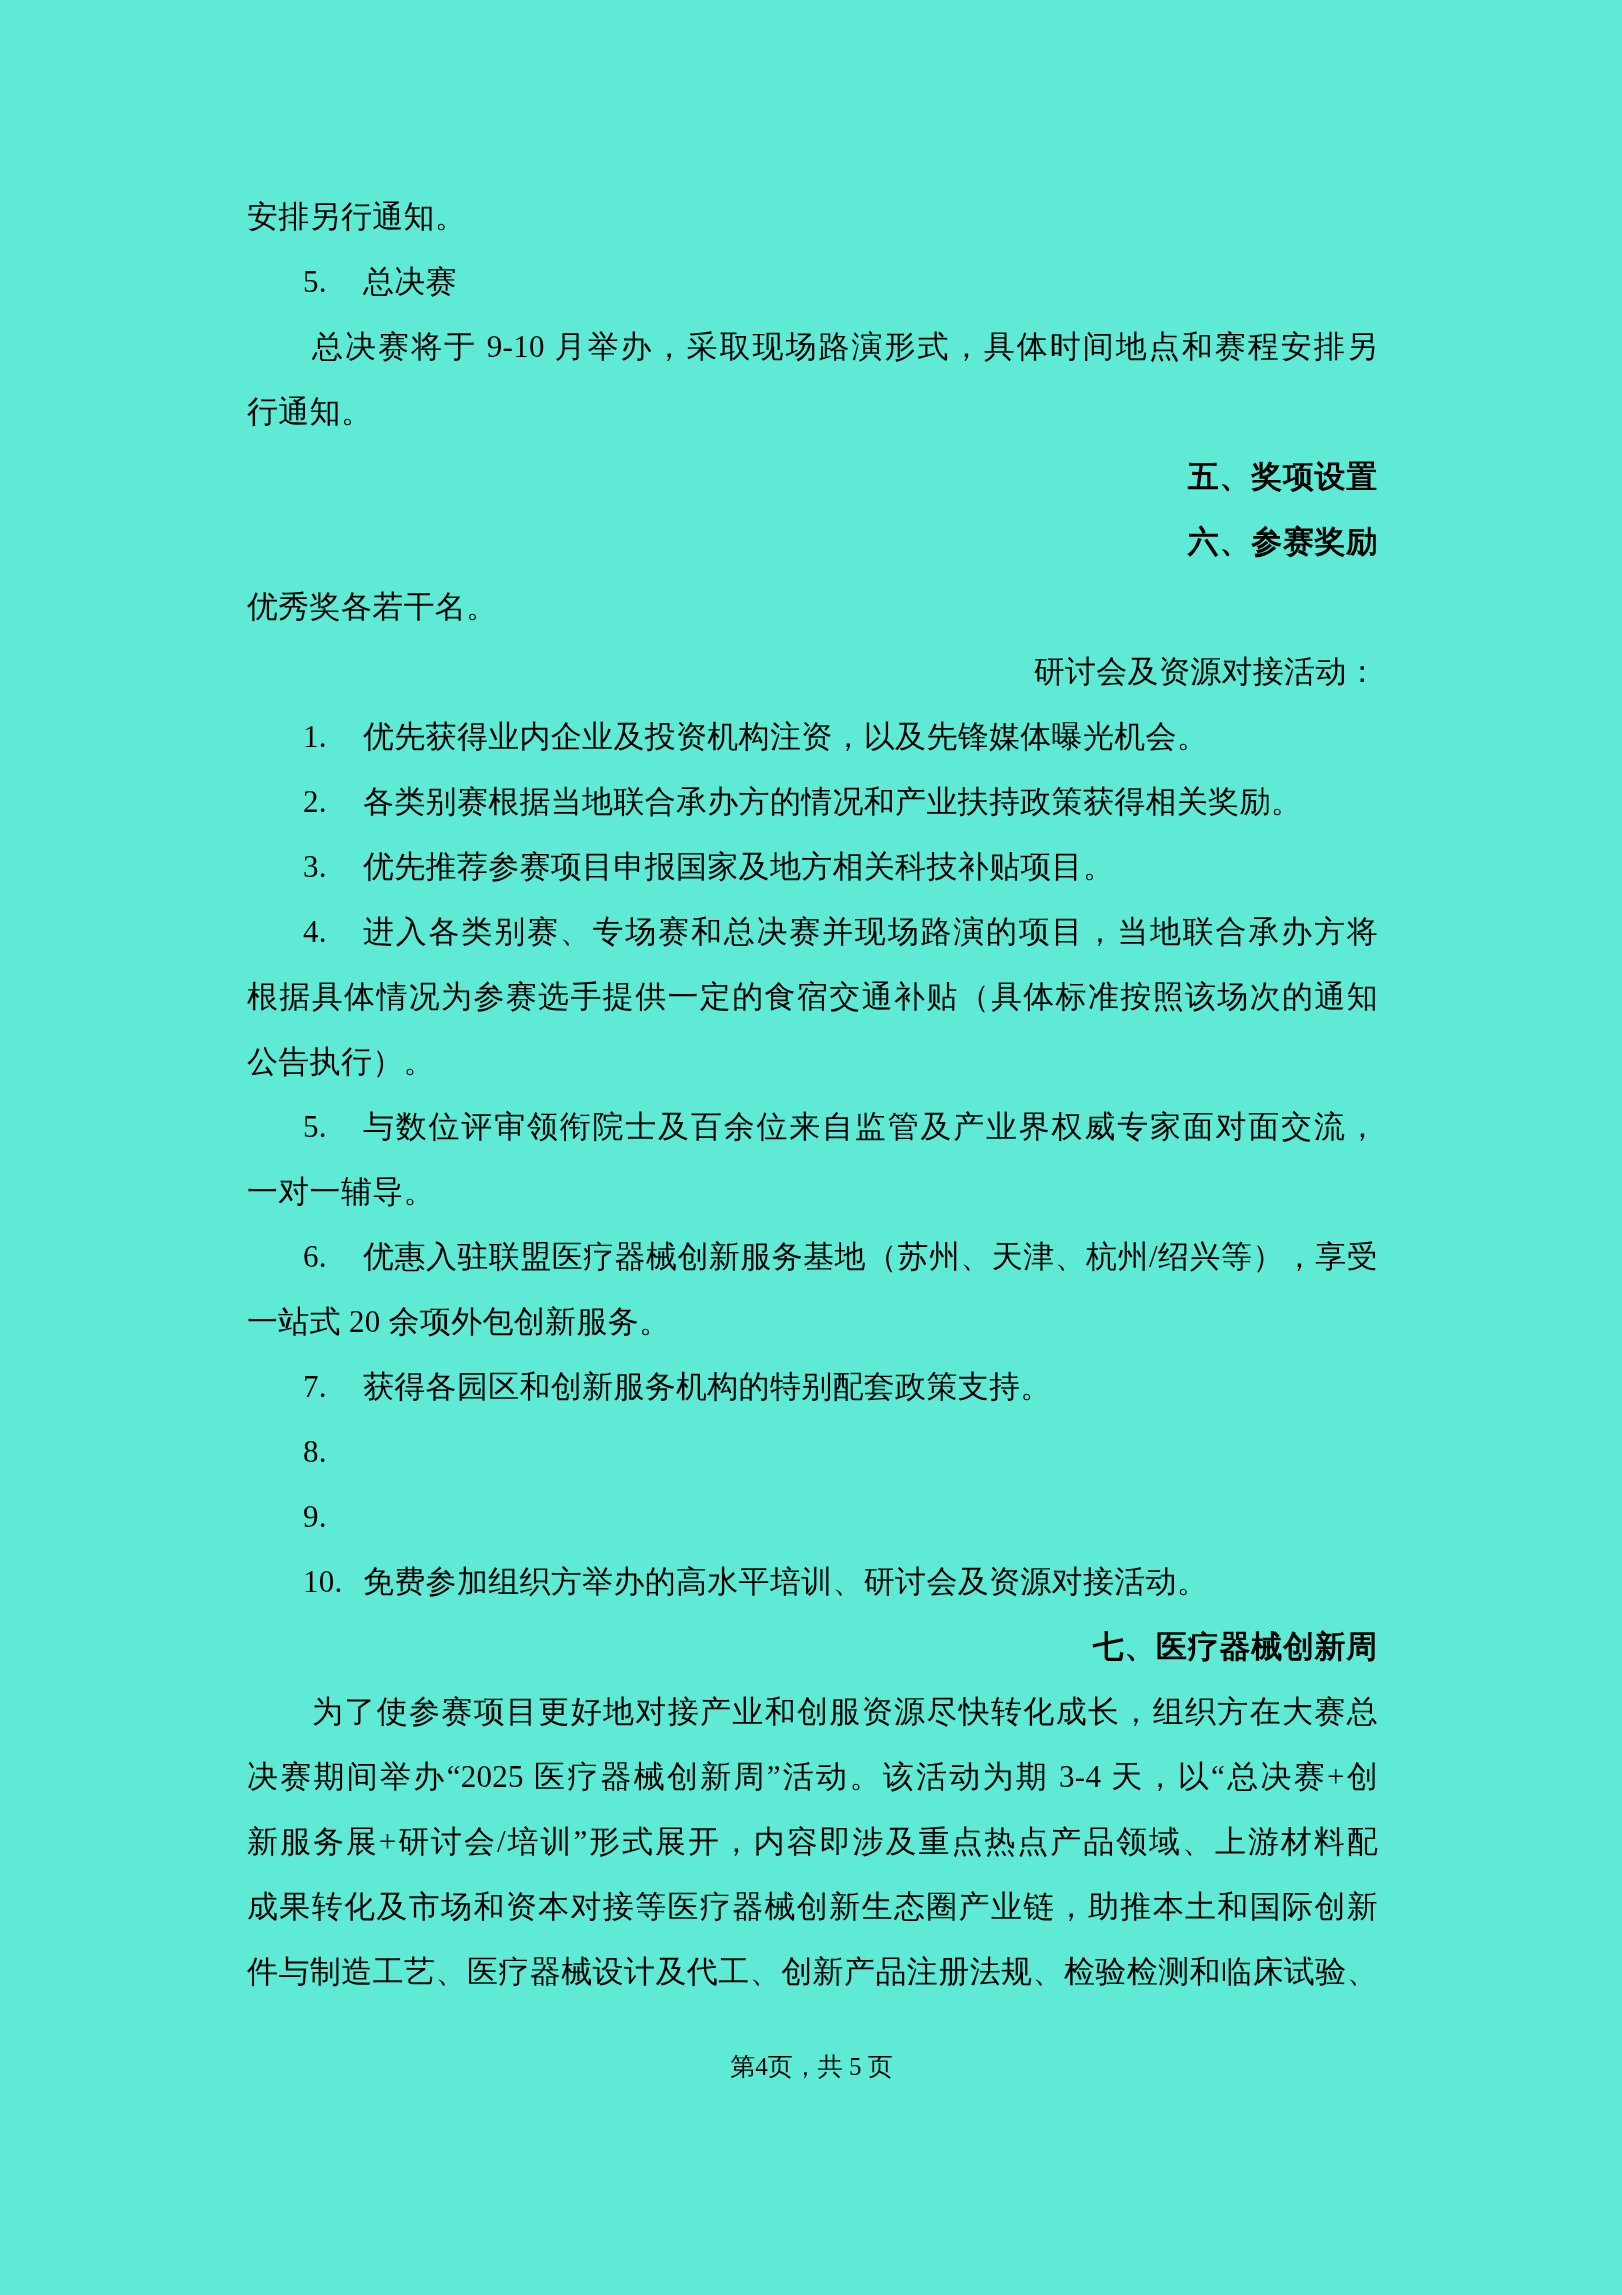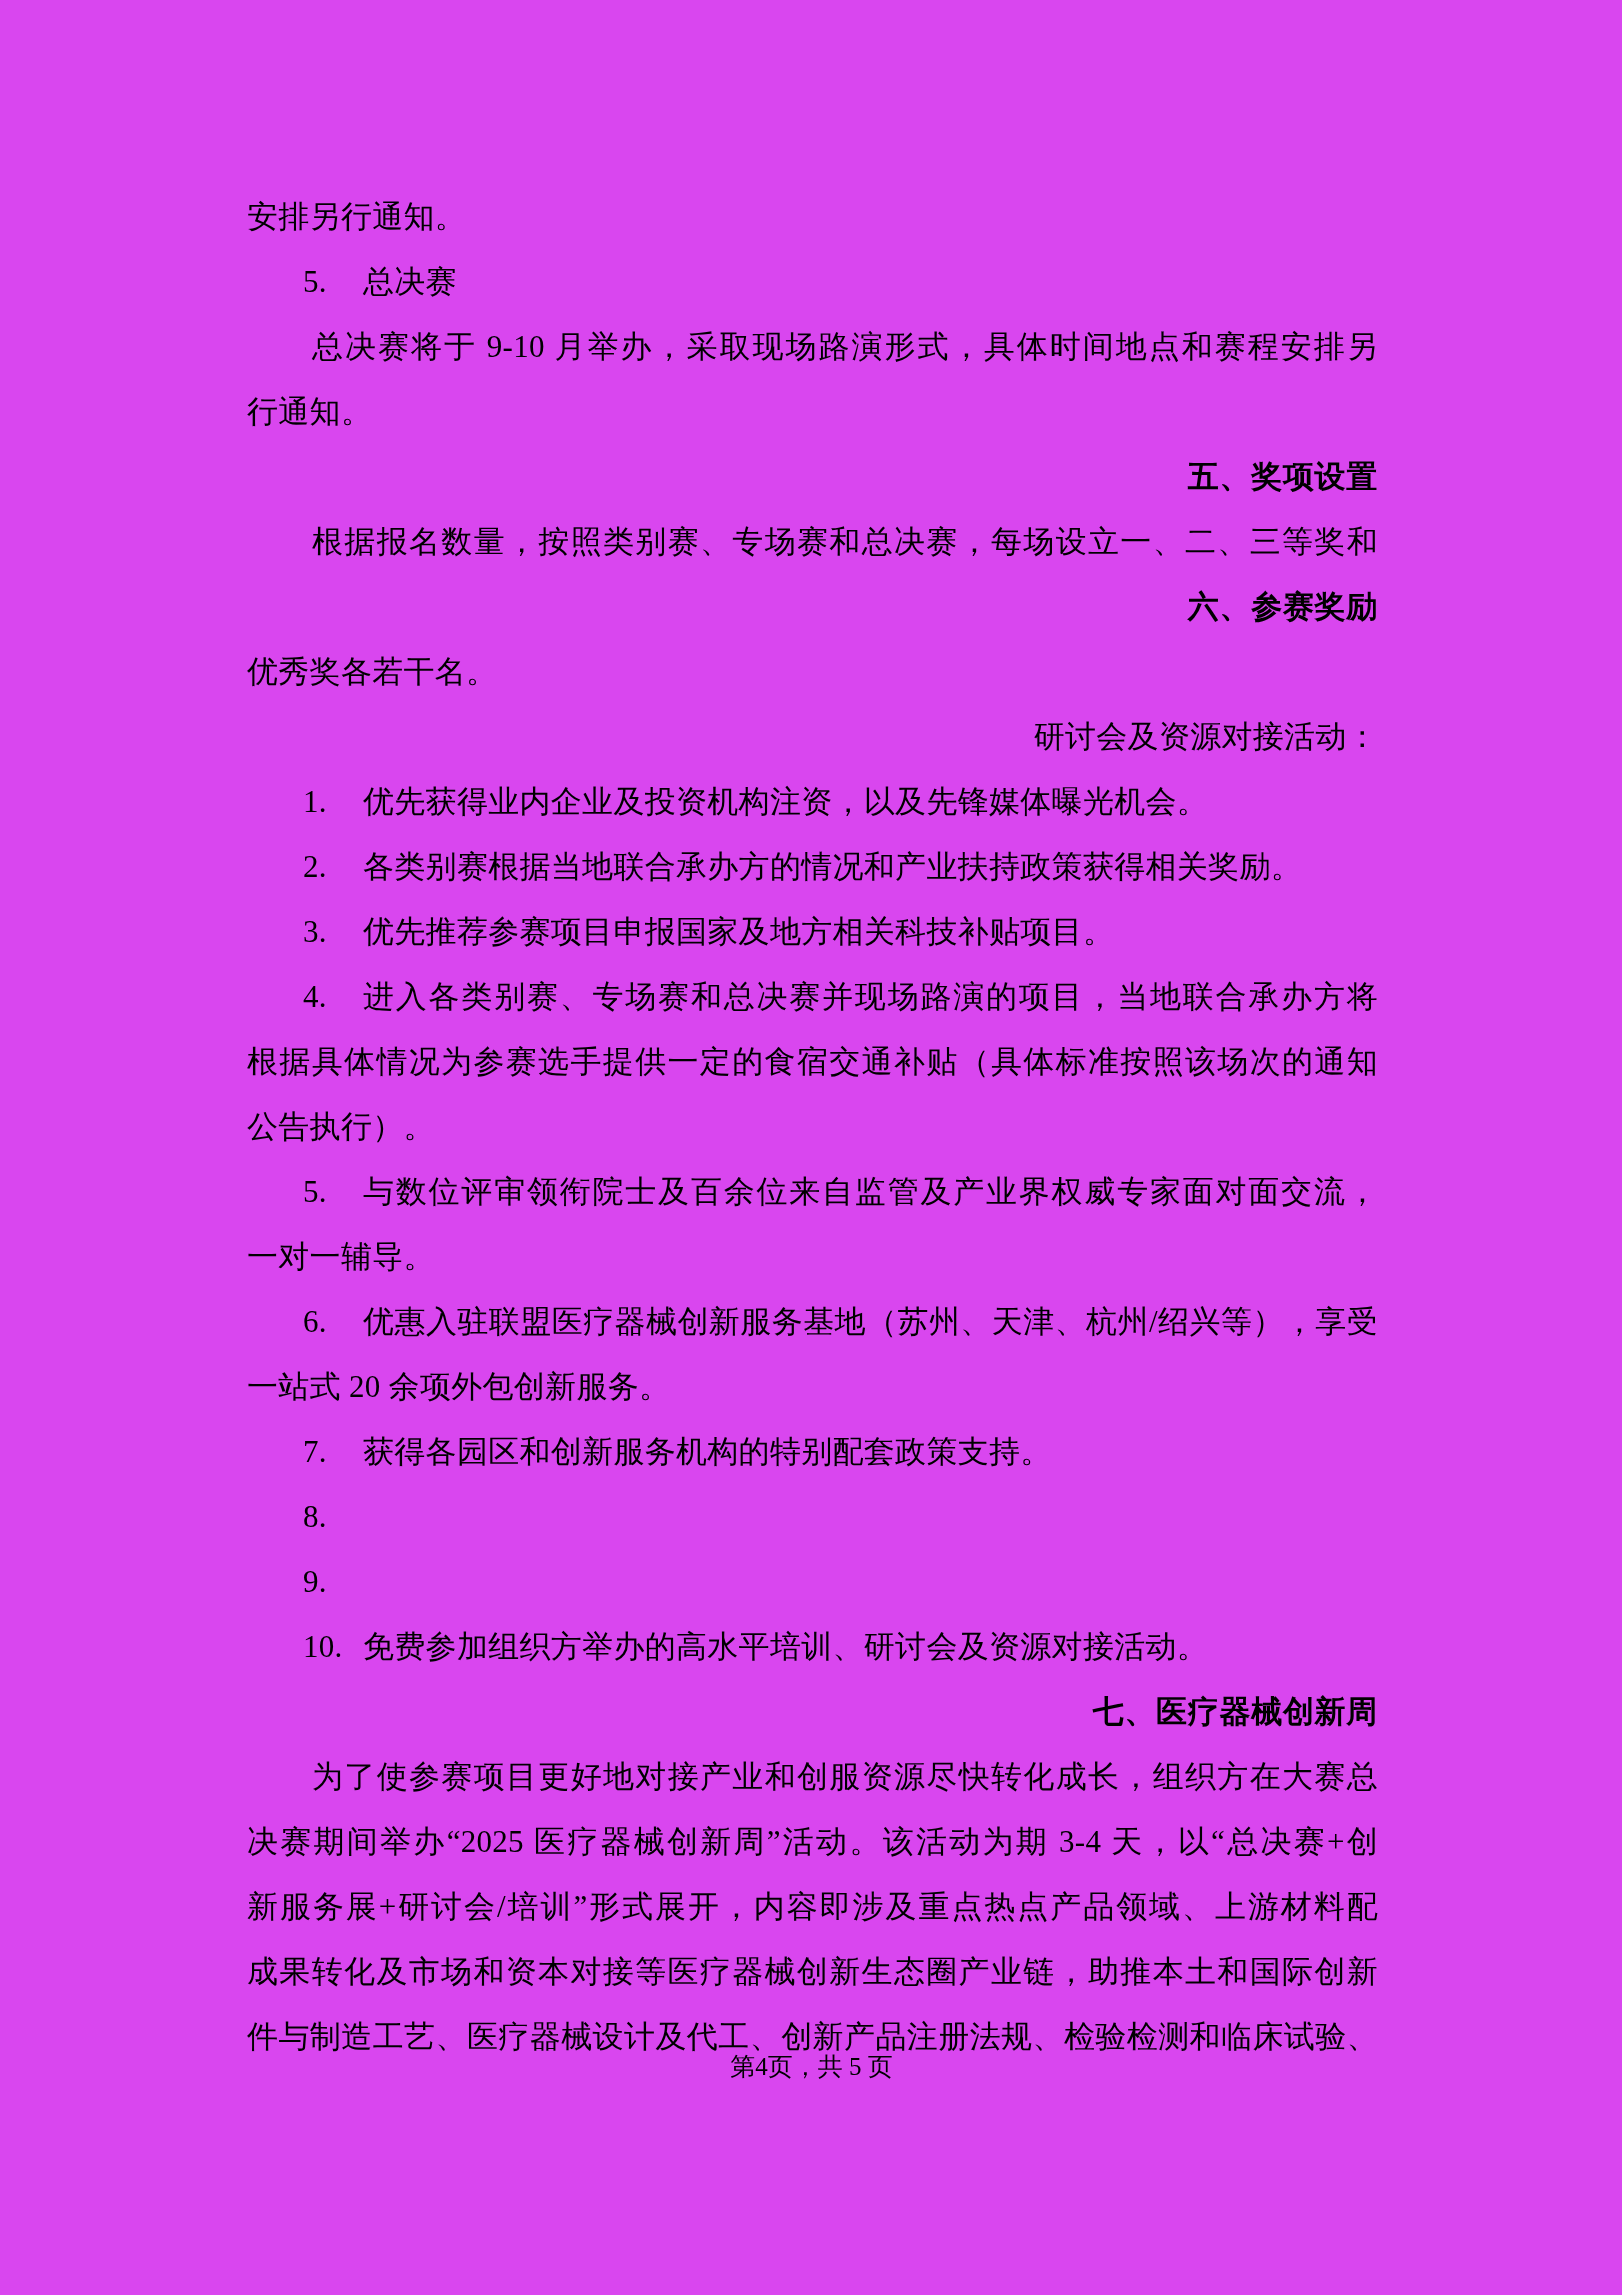--- a/index.html
+++ b/index.html
@@ -4,21 +4,21 @@
 <style>
   html, body {
     margin: 0;
     padding: 0;
     background: #ffffff;
   }
   .page {
     position: relative;
     width: 1623px;
     height: 2295px;
-    background: #d946ef;
+    background: #5eead4;
     overflow: hidden;
     font-family: "Liberation Serif", "DejaVu Serif", serif;
     color: #000000;
   }
   .content {
     position: absolute;
     left: 247px;
     top: 184px;
     width: 1131px;
   }
@@ -78,21 +78,20 @@
 <div class="page">
   <div class="content">
       <div class="line">安排另行通知。</div>
       <div class="line numbered">
         <span class="num">5.</span>
         <span class="txt">总决赛</span>
       </div>
       <div class="line justify indent">总决赛将于 9-10 月举办，采取现场路演形式，具体时间地点和赛程安排另</div>
       <div class="line">行通知。</div>
       <div class="line heading indent">五、奖项设置</div>
-      <div class="line justify indent">根据报名数量，按照类别赛、专场赛和总决赛，每场设立一、二、三等奖和</div>
       <div class="line heading indent">六、参赛奖励</div>
       <div class="line">优秀奖各若干名。</div>
       <div class="line indent">研讨会及资源对接活动：</div>
       <div class="line numbered">
         <span class="num">1.</span>
         <span class="txt">优先获得业内企业及投资机构注资，以及先锋媒体曝光机会。</span>
       </div>
       <div class="line numbered">
         <span class="num">2.</span>
         <span class="txt">各类别赛根据当地联合承办方的情况和产业扶持政策获得相关奖励。</span>

